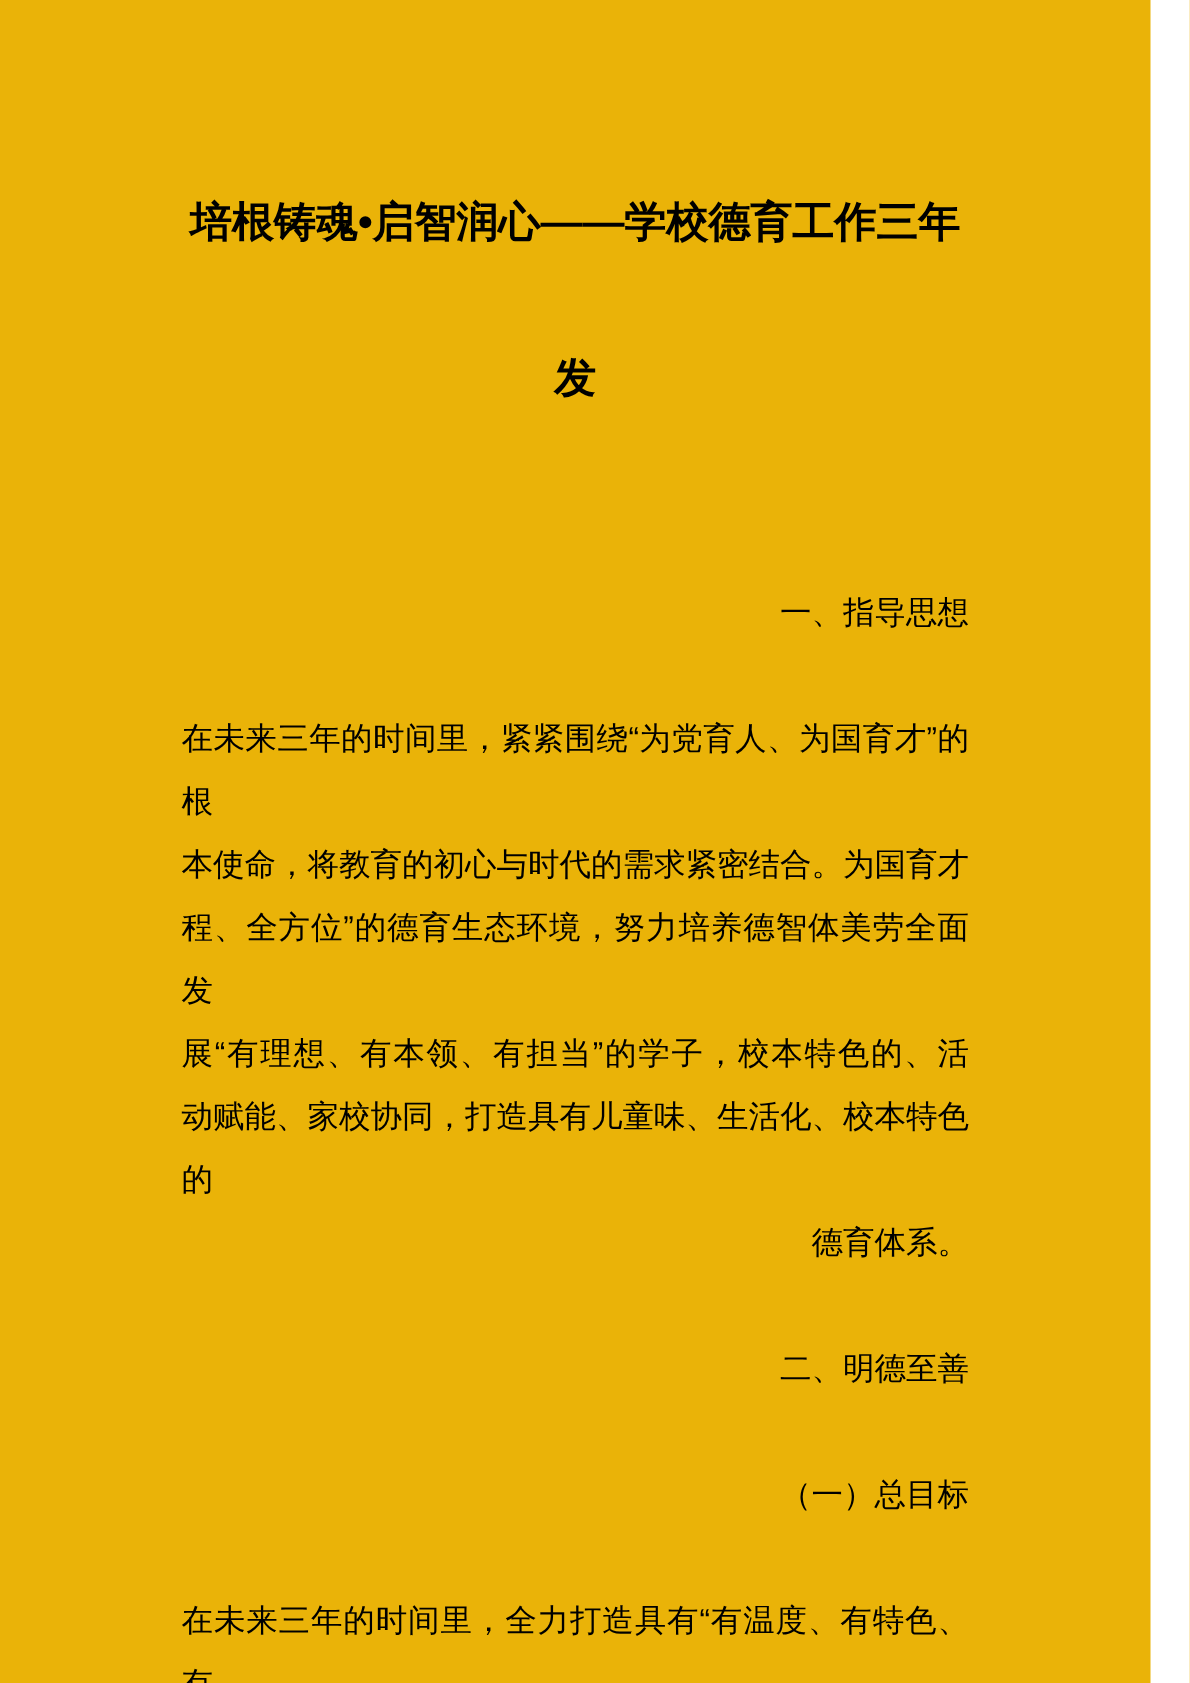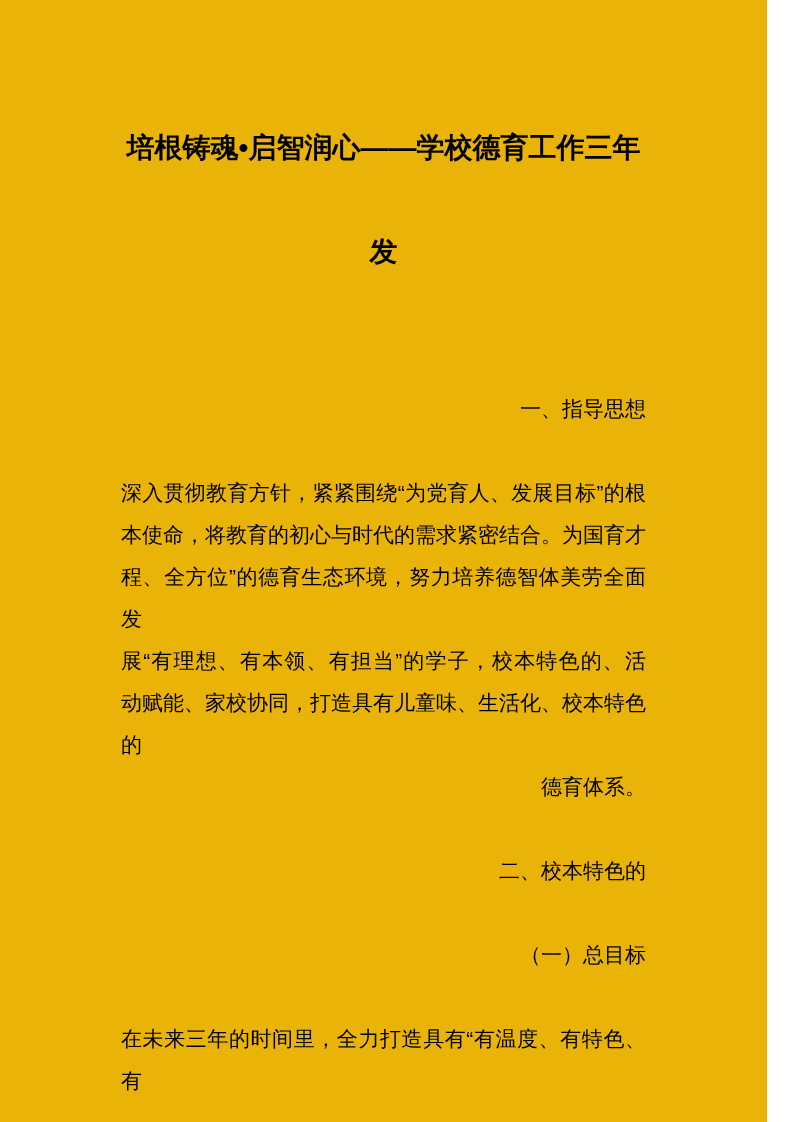--- a/index.html
+++ b/index.html
@@ -58,29 +58,29 @@
 <div class="page">
   <div class="content">
 
     <h1 class="doc-title">
       <span class="title-line">培根铸魂•启智润心——学校德育工作三年发</span>
     </h1>
 
     <div class="heading">一、指导思想</div>
 
     <div class="para">
-      <div class="line just">深入贯彻教育方针，紧紧围绕“为党育人、发展目标”的根</div>
+      <div class="line just">在未来三年的时间里，紧紧围绕“为党育人、为国育才”的根</div>
       <div class="line just">本使命，将教育的初心与时代的需求紧密结合。为国育才</div>
       <div class="line just">程、全方位”的德育生态环境，努力培养德智体美劳全面发</div>
       <div class="line just">展“有理想、有本领、有担当”的学子，校本特色的、活</div>
       <div class="line just">动赋能、家校协同，打造具有儿童味、生活化、校本特色的</div>
       <div class="line plain">德育体系。</div>
     </div>
 
-    <div class="heading">二、校本特色的</div>
+    <div class="heading">二、明德至善</div>
 
     <div class="heading">（一）总目标</div>
 
     <div class="para">
       <div class="line just">在未来三年的时间里，全力打造具有“有温度、有特色、有</div>
     </div>
 
   </div>
 </div>
 

